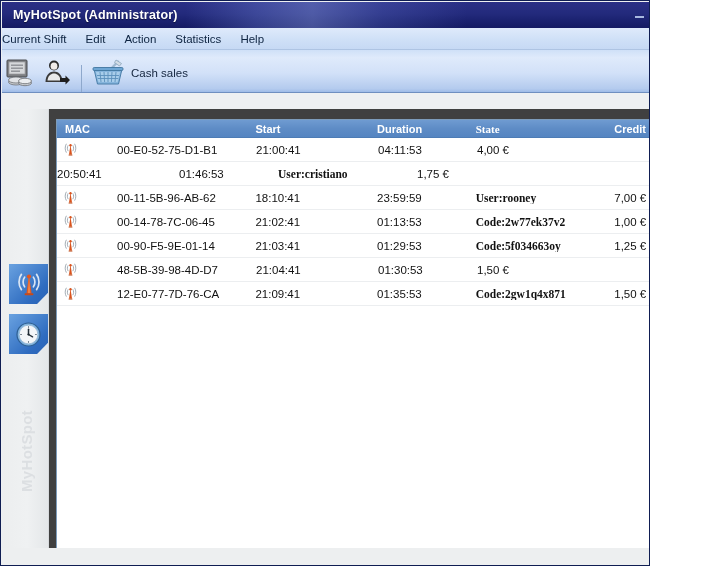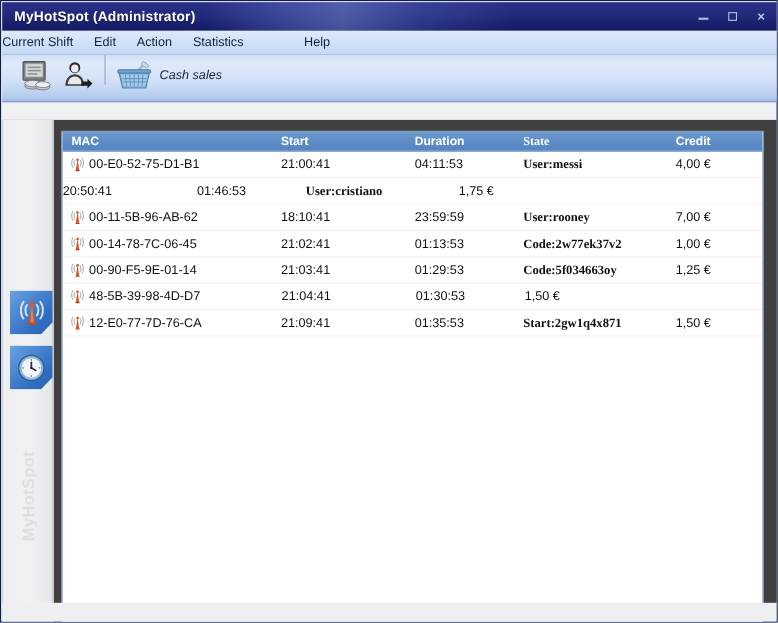--- a/index.html
+++ b/index.html
@@ -10,21 +10,21 @@
   body {
     width: 707px;
     height: 566px;
     font-family: "Liberation Sans", sans-serif;
     overflow: hidden;
   }
 
   #app-window {
     position: absolute;
     left: 0; top: 0;
-    width: 707px;
+    width: 650px;
     height: 566px;
     box-sizing: border-box;
     background: #eef0f2;
     border: 1px solid #0f1d52;
     overflow: hidden;
   }
 
   
   #title-bar {
     position: absolute;
@@ -108,35 +108,34 @@
     align-items: center;
   }
   .menu-item {
     font-size: 11.5px;
     color: #0d2340;
     padding: 2px 9px 2px 0;
     margin-right: 10px;
     white-space: nowrap;
     cursor: default;
   }
-  .menu-item:last-child { margin-right: 0; margin-left: 36px; }
+  .menu-item:last-child { margin-right: 0; }
 
   
   #toolbar {
     position: absolute;
     left: 1px; top: 49px;
     width: 705px;
     height: 43px;
     box-sizing: border-box;
     background: linear-gradient(to bottom, #cfe0f7 0%, #dfeafb 18%, #d2e1f8 55%, #b4cbee 92%, #9fbce8 100%);
     border-bottom: 1px solid #6f8fc0;
     display: flex;
-    align-items: flex-start;
-    padding-left: 14px;
-    font-style: italic;
+    align-items: flex-end;
+    padding-left: 0;
   }
   .tb-btn {
     width: 36px; height: 38px;
     display: flex;
     align-items: center;
     justify-content: center;
     cursor: default;
     position: relative;
   }
   .tb-sep {
@@ -265,20 +264,21 @@
     font-size: 11.5px;
     color: #111111;
     box-sizing: border-box;
     white-space: nowrap;
     overflow: hidden;
   }
   .td.col-mac {
     display: flex;
     align-items: center;
     padding-left: 7px;
+    gap: 36px;
   }
   .td.col-state { font-weight: bold; }
   .mac-text { margin-left: 4px; }
 
   
   .row-ico { width: 13px; height: 15px; flex: 0 0 13px; }
 
   #table-filler {
     height: 100%;
     background: #ffffff;
@@ -435,21 +435,20 @@
                   <path d="M10.8 2.1 C12.2 4.3 12.2 8.1 10.8 10.3"></path>
                 </g>
                 <path d="M6.5 2.6 L8.0 12.6 L5.0 12.6 Z" fill="#d9541e"></path>
                 <rect x="4.6" y="12.4" width="3.8" height="1.2" rx="0.4" fill="#b8430f"></rect>
                 <circle cx="6.5" cy="3.2" r="1.2" fill="#d9541e"></circle>
               </svg>
               <span class="mac-text">00-E0-52-75-D1-B1</span>
             </div>
             <div class="td col-start">21:00:41</div>
             <div class="td col-duration">04:11:53</div>
-            <div class="td col-state">User:messi</div>
             <div class="td col-credit">4,00 €</div>
           </div>
           <div class="trow">
             <div class="td col-start">20:50:41</div>
             <div class="td col-duration">01:46:53</div>
             <div class="td col-state">User:cristiano</div>
             <div class="td col-credit">1,75 €</div>
           </div>
           <div class="trow">
             <div class="td col-mac">
@@ -540,21 +539,21 @@
                   <path d="M10.8 2.1 C12.2 4.3 12.2 8.1 10.8 10.3"></path>
                 </g>
                 <path d="M6.5 2.6 L8.0 12.6 L5.0 12.6 Z" fill="#d9541e"></path>
                 <rect x="4.6" y="12.4" width="3.8" height="1.2" rx="0.4" fill="#b8430f"></rect>
                 <circle cx="6.5" cy="3.2" r="1.2" fill="#d9541e"></circle>
               </svg>
               <span class="mac-text">12-E0-77-7D-76-CA</span>
             </div>
             <div class="td col-start">21:09:41</div>
             <div class="td col-duration">01:35:53</div>
-            <div class="td col-state">Start:2gw1q4x871</div>
+            <div class="td col-state">Code:2gw1q4x871</div>
             <div class="td col-credit">1,50 €</div>
           </div>
         </div>
 
       <div id="table-filler"></div>
     </div>
 
   </div>
 
   <div id="bottom-strip"></div>

